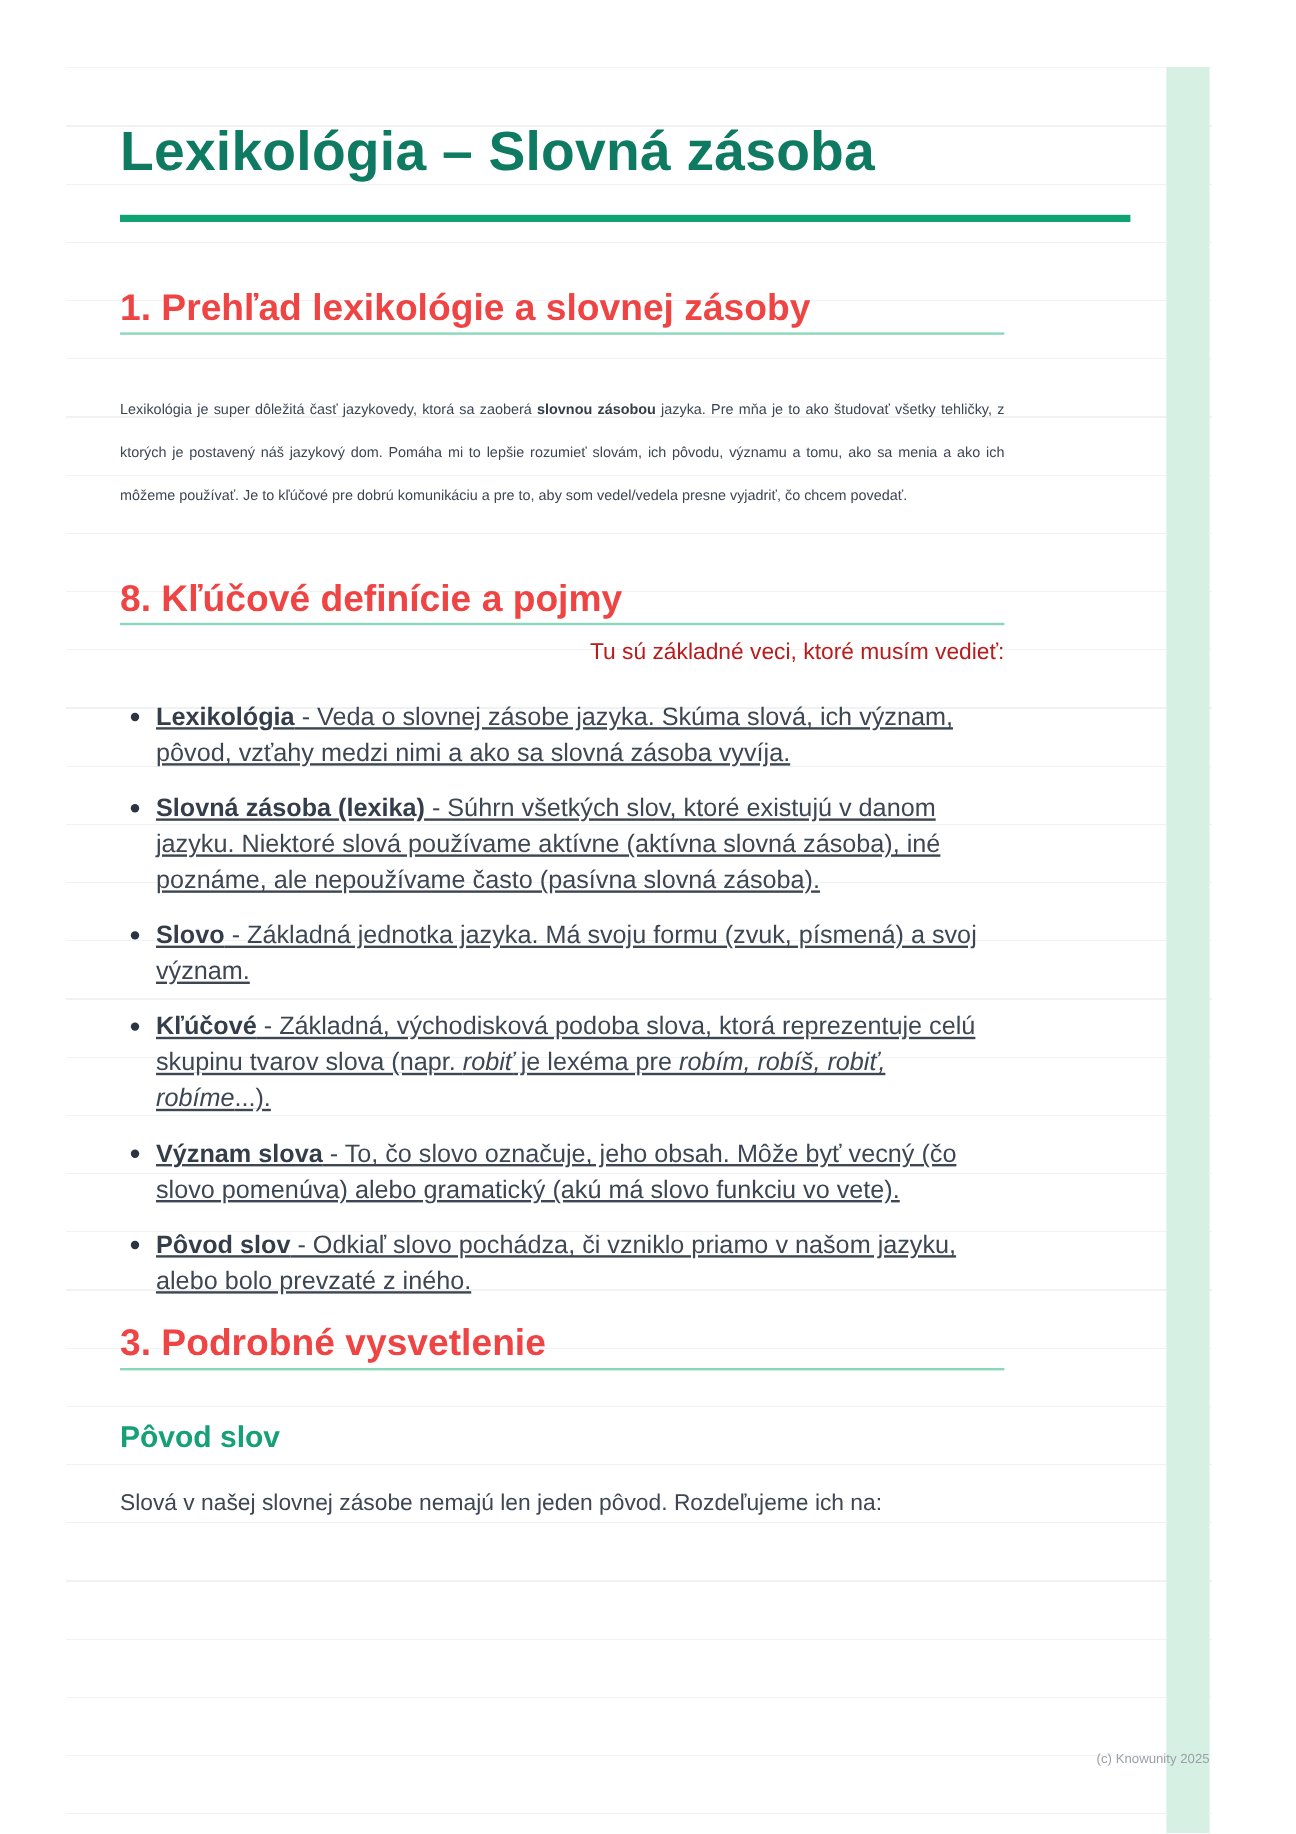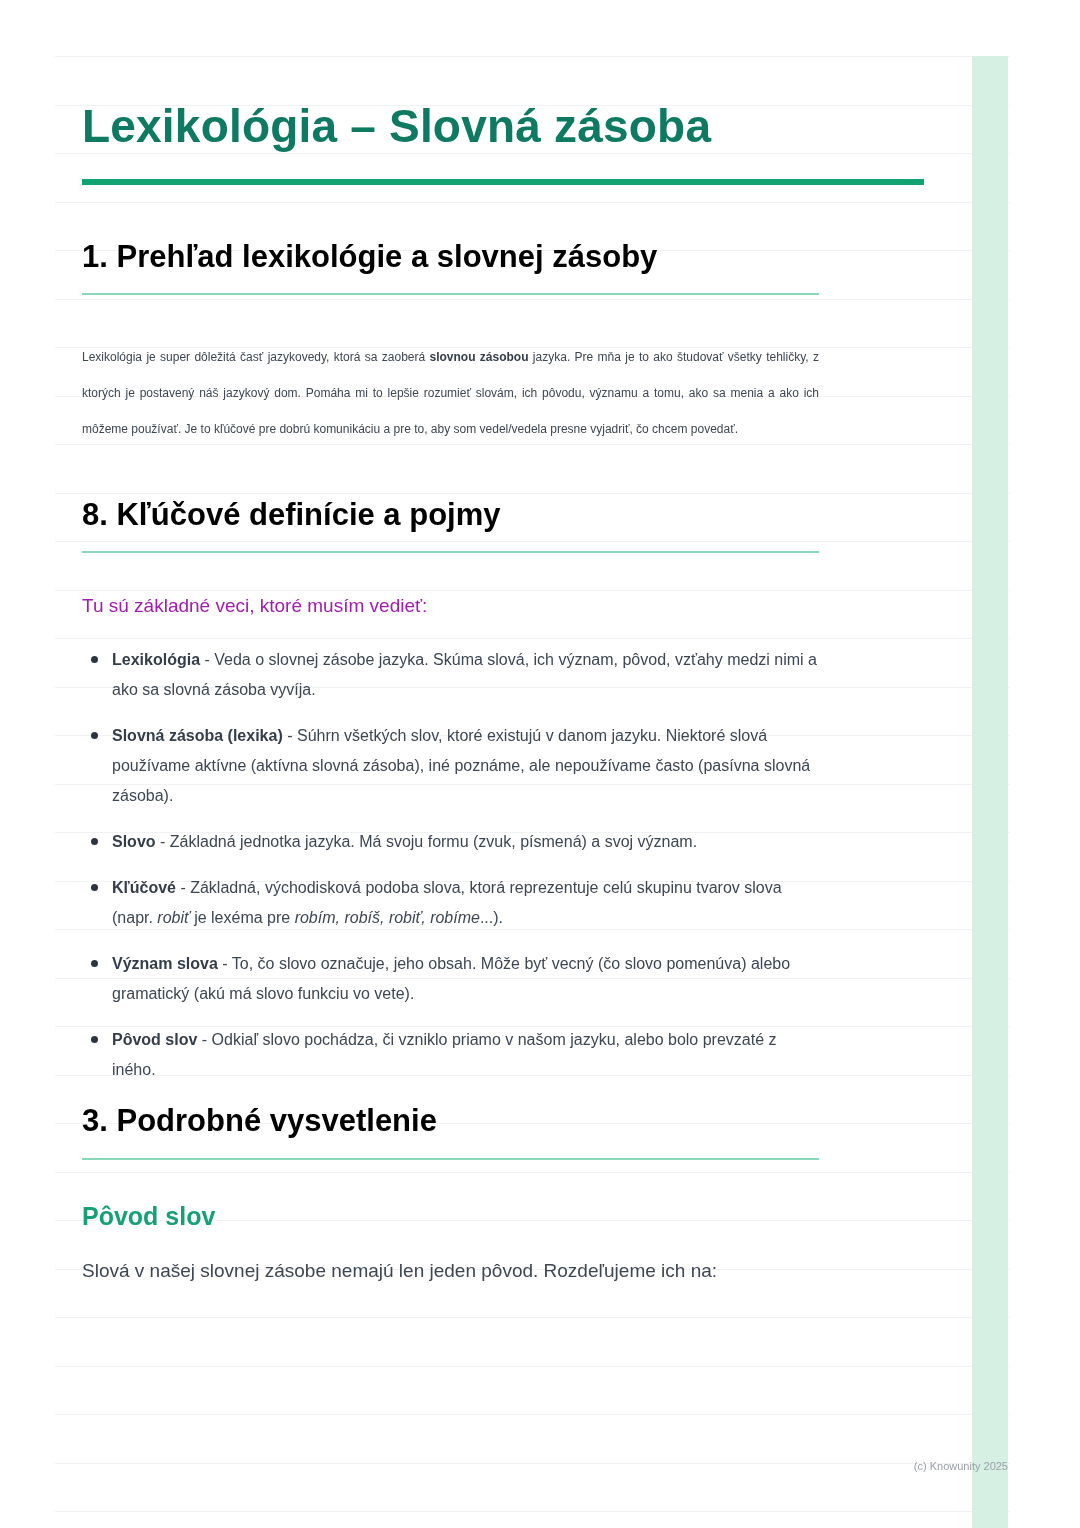--- a/index.html
+++ b/index.html
@@ -33,21 +33,21 @@
   .accent-stripe {
     position: absolute;
     top: 56px;
     right: 72px;
     width: 36px;
     height: 1472px;
     background: #d6f0e3;
   }
   .content {
     position: absolute;
-    left: 82px;
+    left: 100px;
     top: 0;
     width: 737px;
   }
   h1.doc-title {
     margin-top: 97px;
     font-size: 46px;
     line-height: 1.3;
     font-weight: 700;
     color: #0e7a61;
     letter-spacing: 0.2px;
@@ -55,51 +55,52 @@
   .title-rule {
     margin-top: 22px;
     width: 842px;
     height: 6px;
     background: #10a271;
   }
   h2.section-heading {
     font-size: 31px;
     line-height: 1.3;
     font-weight: 700;
-    color: #000000;
-    padding-bottom: 16px;
+    color: #ef4444;
     border-bottom: 2px solid #8ad8ba;
   }
   h2.s1 { margin-top: 52px; }
   h2.s2 { margin-top: 48px; }
   h2.s3 { }
   p.body-justified {
     margin-top: 44px;
     font-size: 12px;
     line-height: 36px;
     text-align: justify;
     color: #3d4653;
   }
   p.body-plain {
-    margin-top: 38px;
+    margin-top: 8px;
     font-size: 19px;
     line-height: 30px;
-    color: #a21caf;
+    color: #b91c1c;
+    text-align: right;
   }
   strong { font-weight: 700; color: #343d4a; }
   em { font-style: italic; }
   ul.def-list {
     margin-top: 24px;
     list-style: none;
   }
   ul.def-list li {
     display: flex;
     margin-bottom: 16px;
-    font-size: 16px;
+    font-size: 21px;
     line-height: 30px;
+    text-decoration: underline;
   }
   .bullet-dot {
     flex: 0 0 30px;
     padding-left: 9px;
   }
   .bullet-dot::before {
     content: "";
     display: block;
     width: 7px;
     height: 7px;

